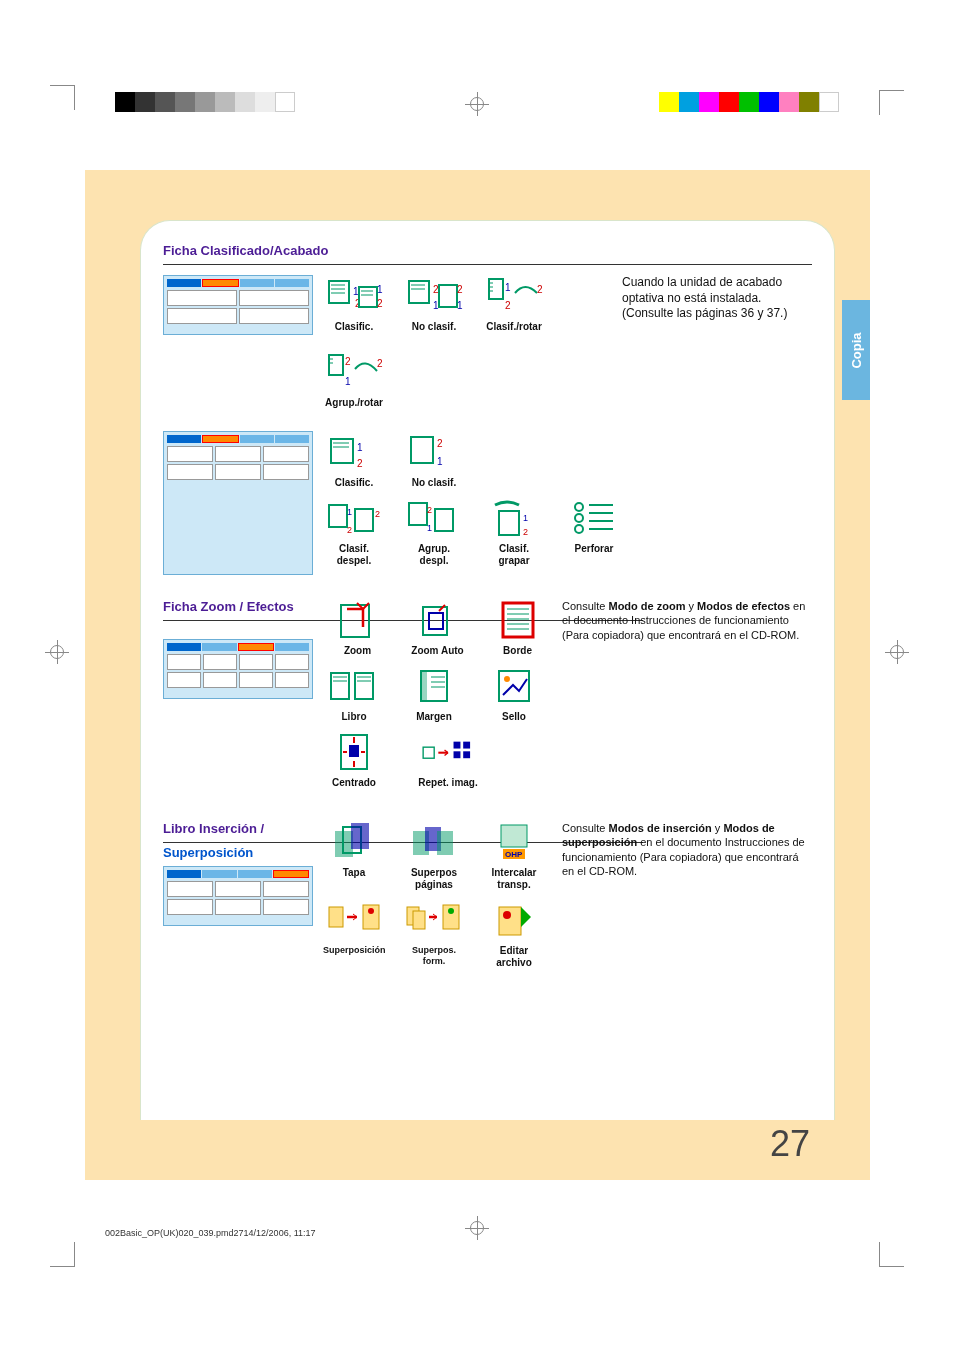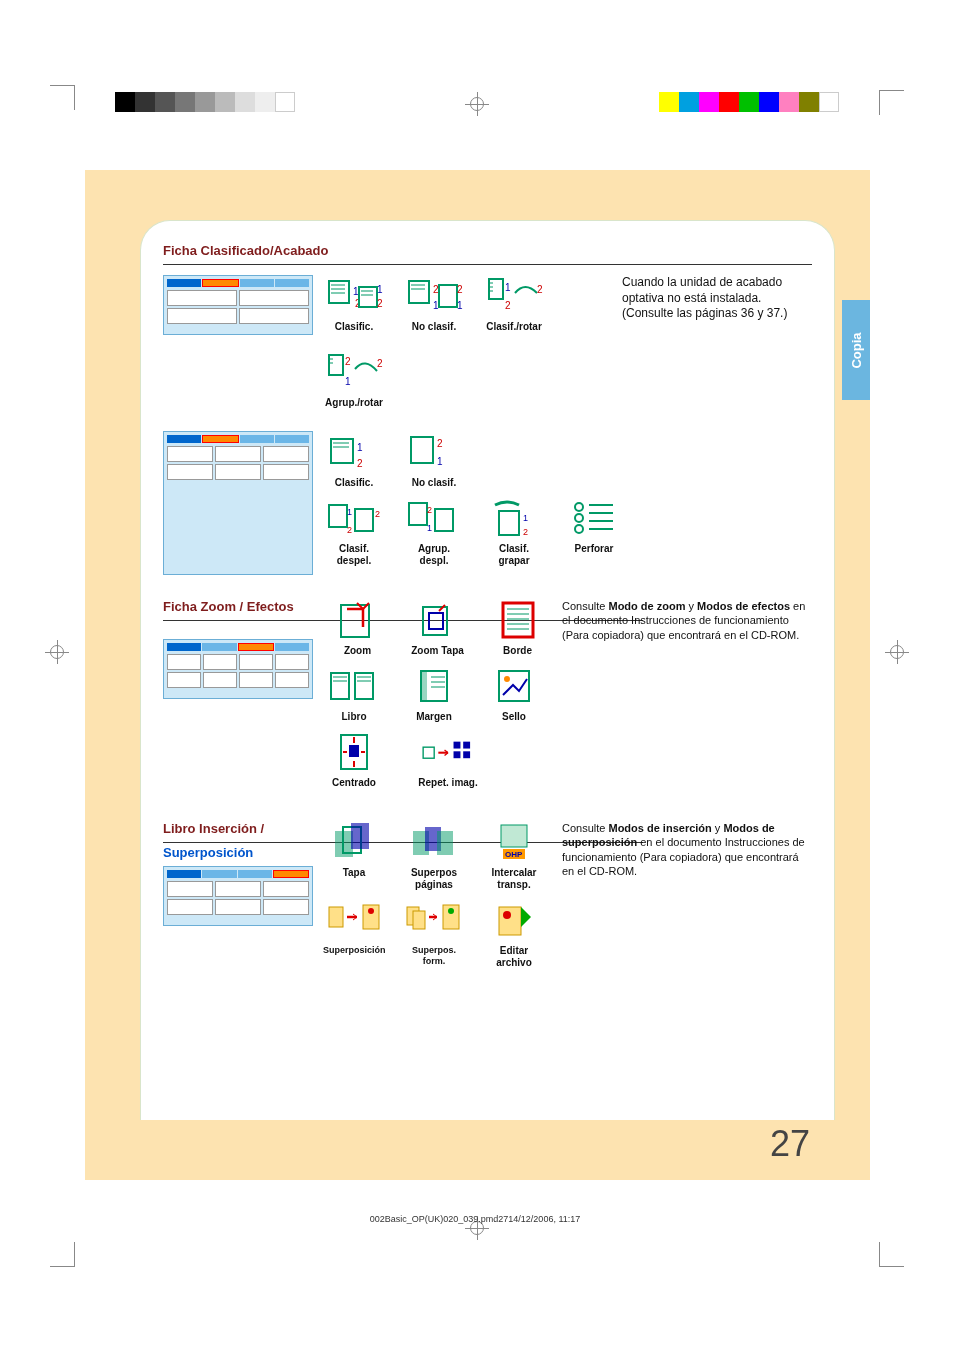--- a/index.html
+++ b/index.html
@@ -44,21 +44,21 @@
   .side-tab span { transform: rotate(-90deg); white-space: nowrap; }
 
   .panel { position: absolute; top: 50px; left: 55px; width: 695px; height: 900px;
            background: #fff; border-radius: 30px 30px 0 0; border: 1px solid #d9e5cb;
            border-bottom: none;}
 
   .page-num { position: absolute; bottom: 15px; right: 60px; font-size: 36px; color: #444; }
 
   
   .section { padding: 22px 22px 10px 22px; }
-  .section-title { font-weight: bold; font-size: 13px; color: #7f1d1d; margin-bottom: 6px; }
+  .section-title { font-weight: bold; font-size: 13px; color: #4c1d95; margin-bottom: 6px; }
   .section-title.blue { color: #0055cc; }
   .divider { height: 1px; background: #333; margin-bottom: 10px; }
 
   .row { display: flex; align-items: flex-start; }
   .mini-screen { width: 150px; min-height: 60px; flex-shrink: 0; margin-right: 10px;
                  background: #cde8f7; border: 1px solid #6baed6; position: relative; padding: 3px; }
   .mini-tabs { display: flex; gap: 1px; margin-bottom: 3px; }
   .mini-tab { flex: 1; height: 8px; background: #6bb6e7; font-size: 4px; }
   .mini-tab.orange { background: #ff8800; border: 1px solid red; }
   .mini-tab.blue { background: #0066cc; }
@@ -71,22 +71,22 @@
   .option { width: 62px; text-align: center; }
   .option .ic { width: 58px; height: 42px; margin: 0 auto 4px auto; display:flex; align-items:center; justify-content:center; }
   .option .ic svg { width: 58px; height: 42px; }
   .option .lbl { font-size: 10px; font-weight: bold; color: #111; line-height: 1.2; }
 
   .note { font-size: 12px; color: #111; line-height: 1.3; width: 190px; margin-left: auto; }
 
   .note2 { font-size: 11px; color: #111; line-height: 1.3; width: 250px; margin-left: 10px; }
 
   
-  .footer-meta { position: absolute; bottom: 128px; left: 105px; width: 740px;
-                 display: flex; justify-content: center; font-size: 9px; color: #333; }
+  .footer-meta { position: absolute; bottom: 114px; left: 105px; width: 740px;
+                 display: flex; justify-content: flex-start; font-size: 9px; color: #333; }
 
   .boldtxt { font-weight: bold; }
 </style>
 </head>
 <body>
 
 <div class="crop-top-left">
   <div class="corner">
       <div class="h" style="top:0;right:0;"></div>
       <div class="v" style="top:0;right:0;"></div>
@@ -371,21 +371,21 @@
               <div class="lbl">Zoom</div>
             </div>
             <div class="option">
               <div class="ic">
                   <svg viewBox="0 0 58 42">
                     <rect x="14" y="8" width="24" height="28" fill="none" stroke="#009966" stroke-width="2"></rect>
                     <rect x="20" y="14" width="14" height="16" fill="none" stroke="#00a" stroke-width="2"></rect>
                     <path d="M30 12 L36 6" stroke="#d00" stroke-width="2"></path>
                   </svg>
                 </div>
-              <div class="lbl">Zoom Tapa</div>
+              <div class="lbl">Zoom Auto</div>
             </div>
             <div class="option">
               <div class="ic">
                   <svg viewBox="0 0 58 42">
                     <rect x="14" y="4" width="30" height="34" fill="none" stroke="#d00" stroke-width="3"></rect>
                     <path d="M18 10h22M18 15h22M18 20h22M18 25h22M18 30h22" stroke="#009966"></path>
                   </svg>
                 </div>
               <div class="lbl">Borde</div>
             </div>

